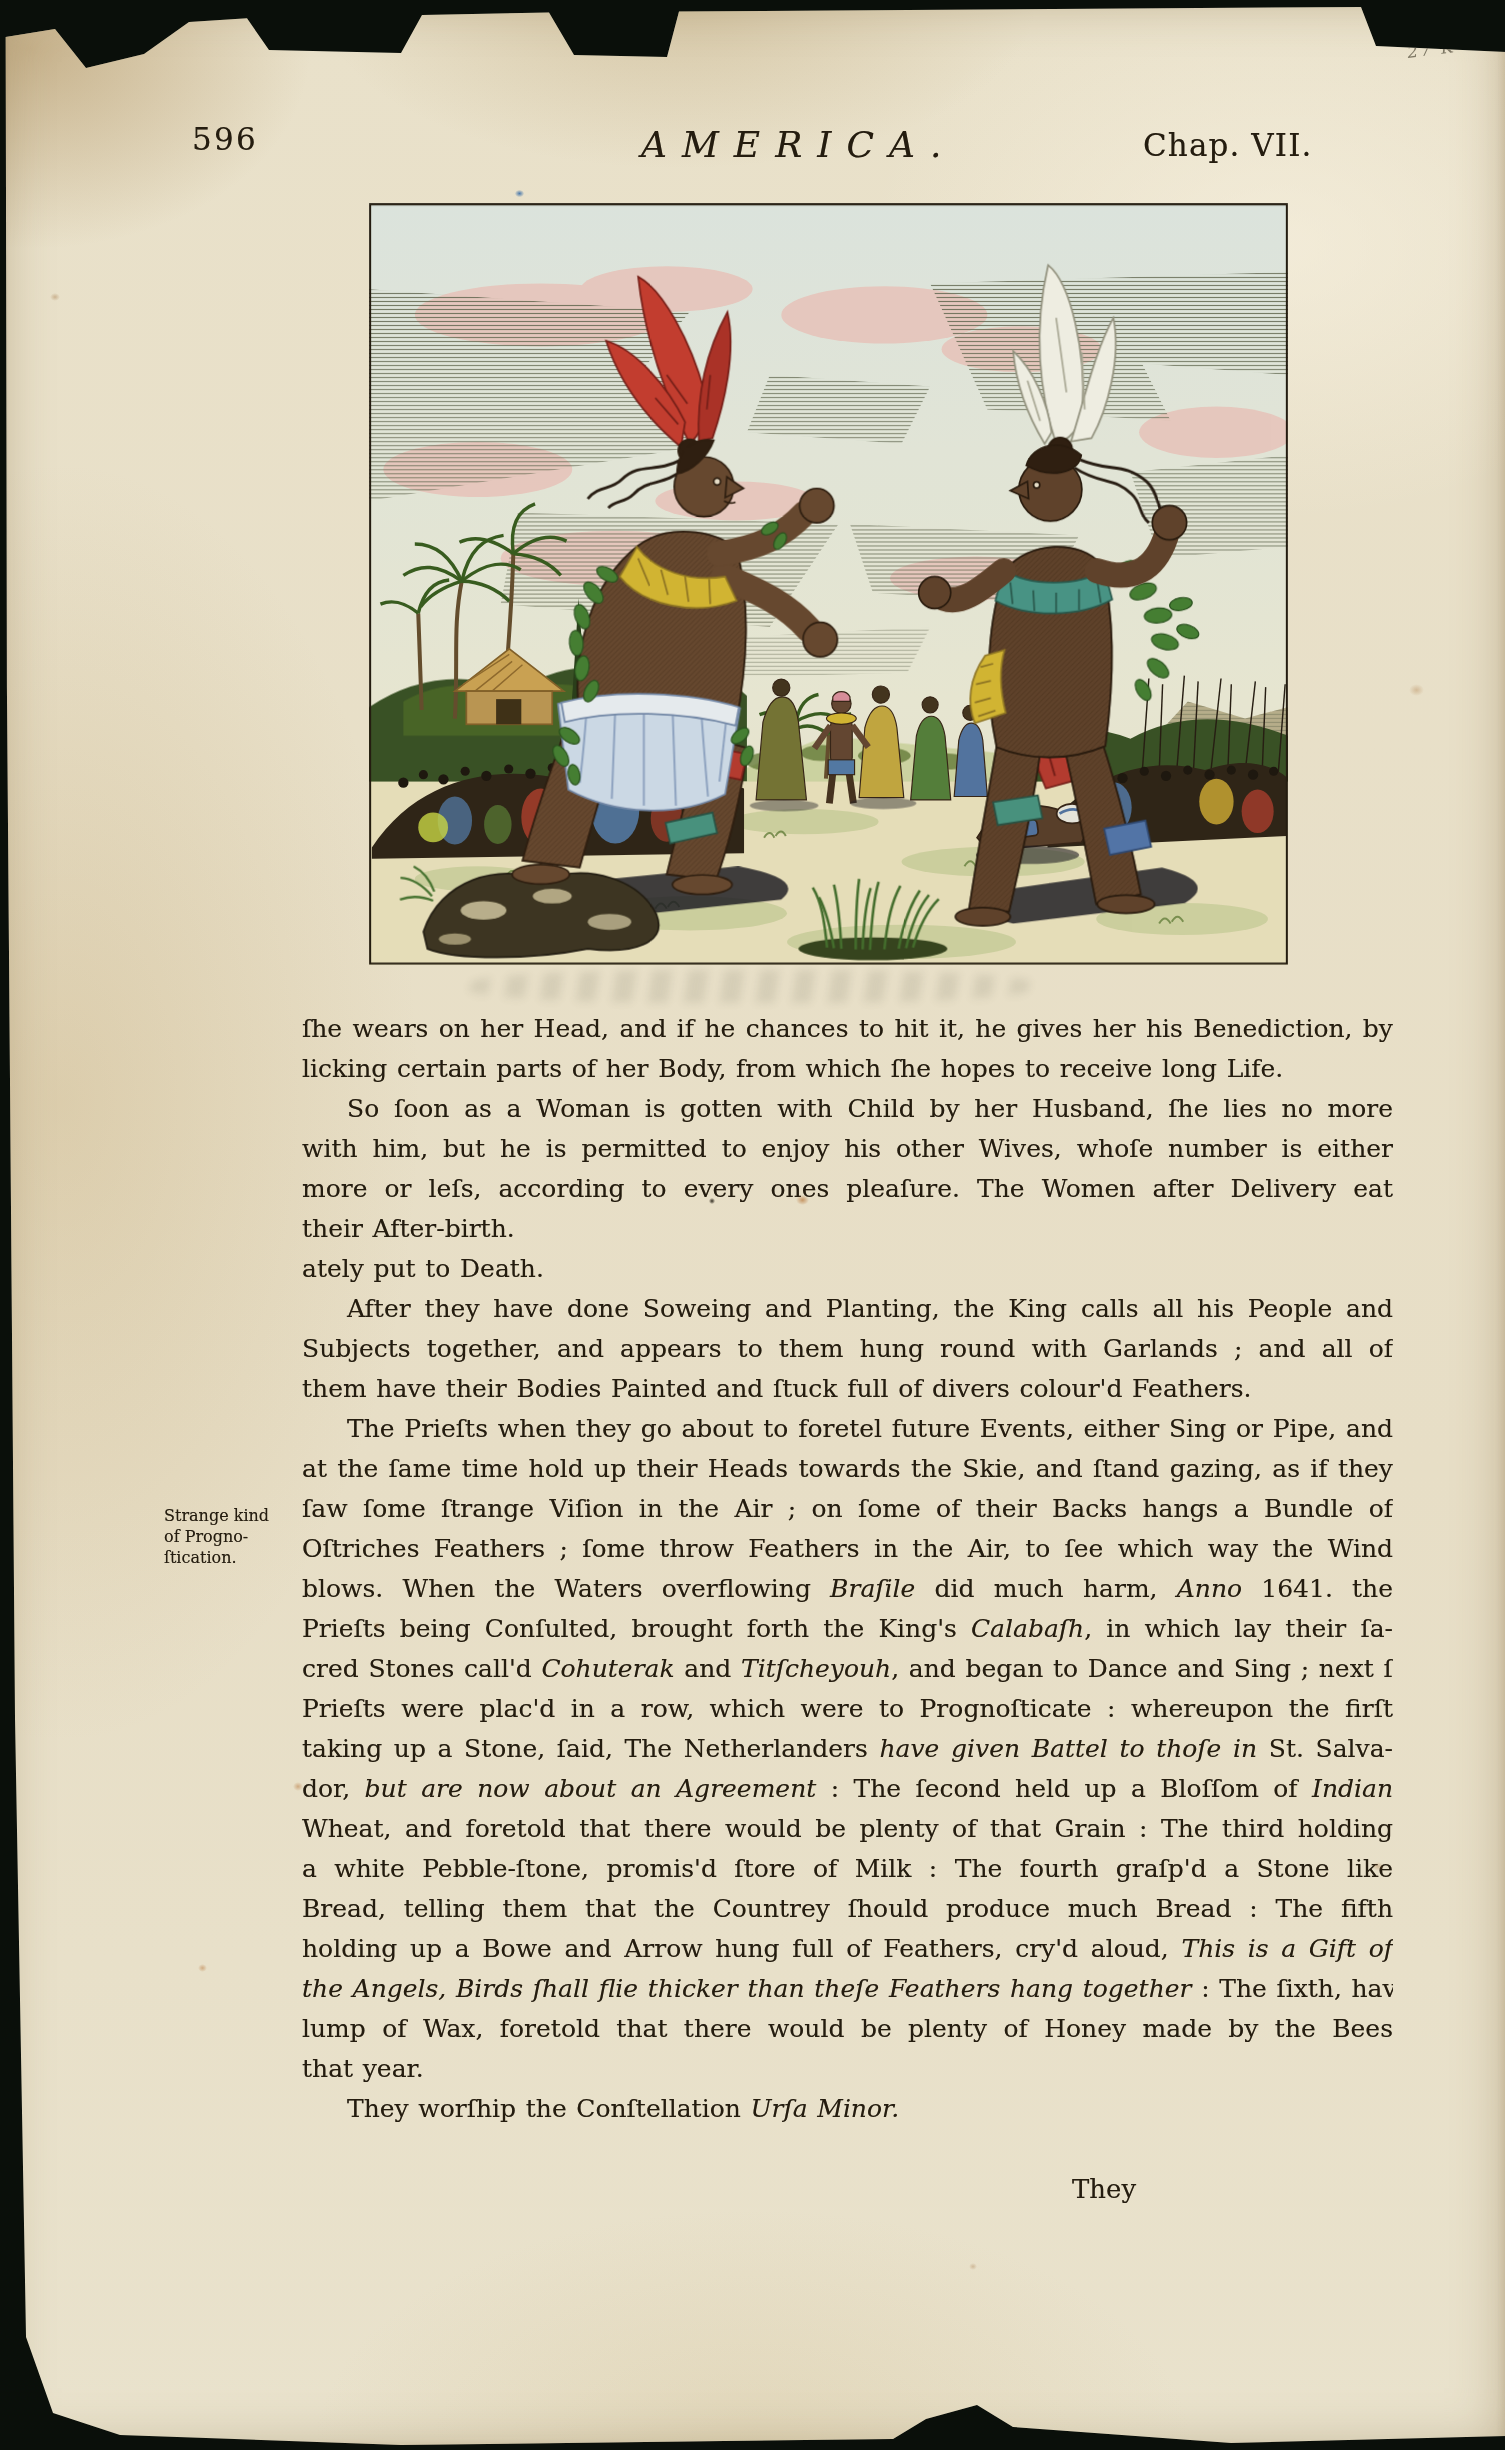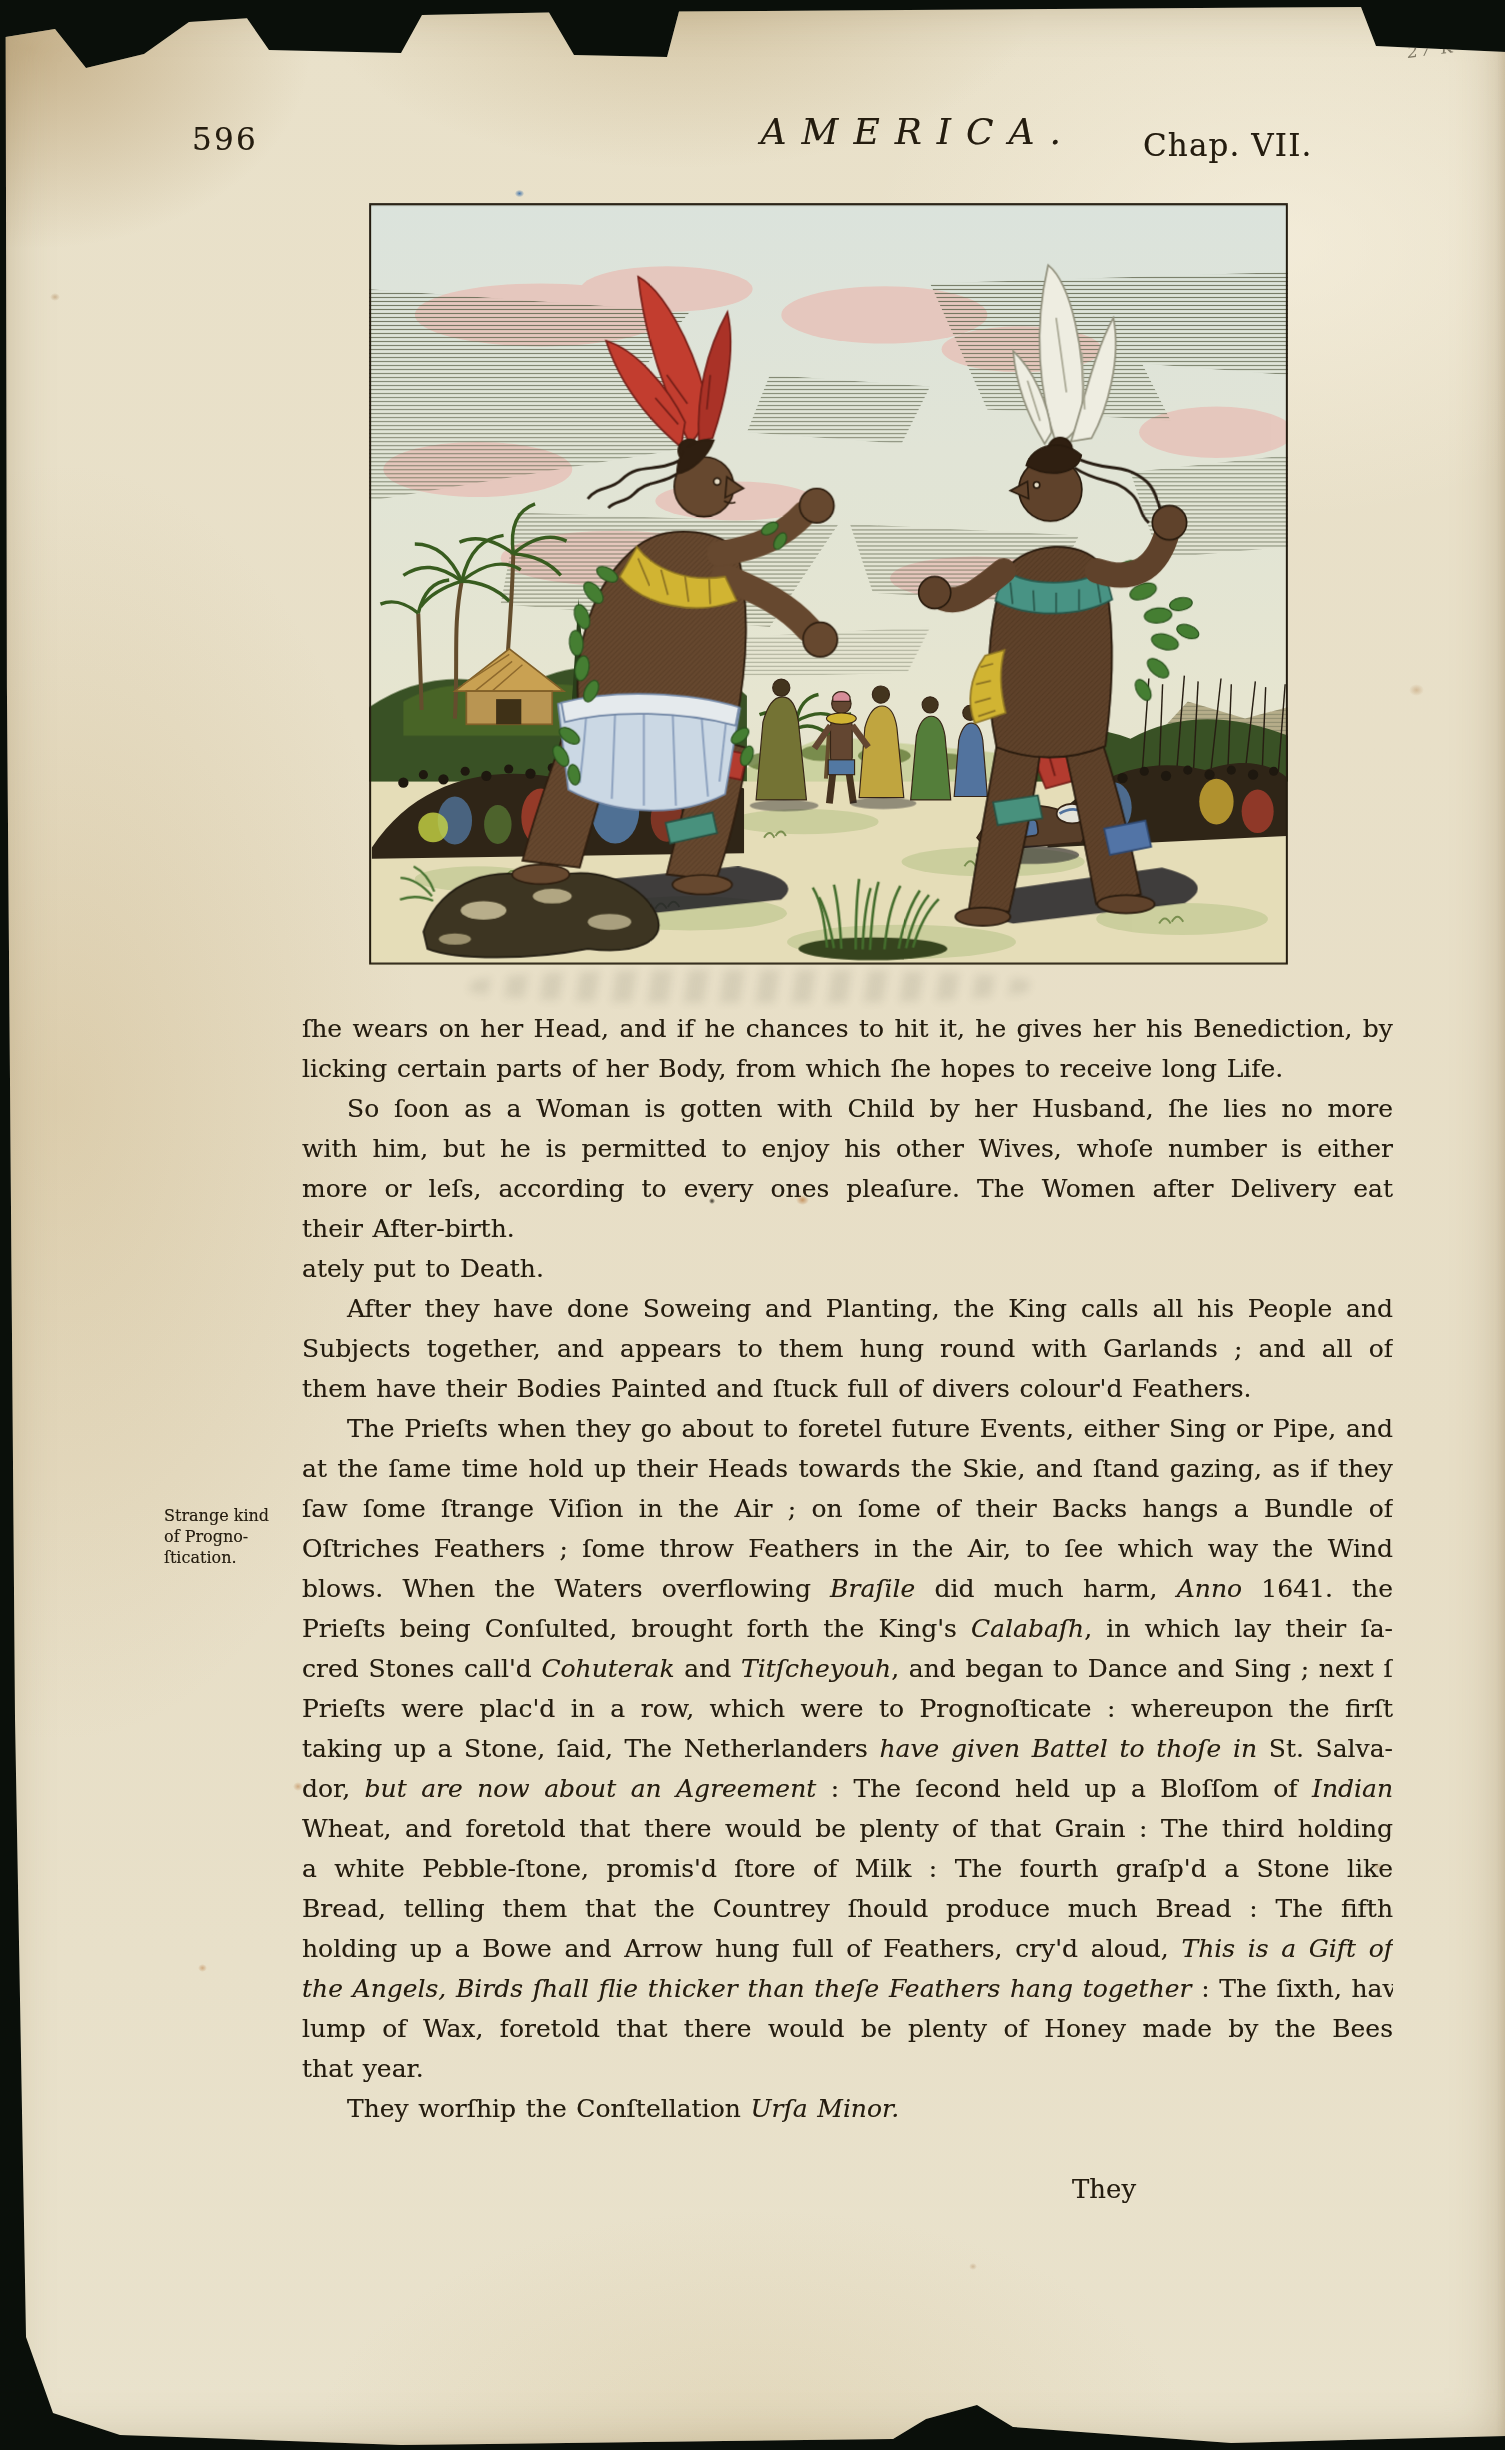--- a/index.html
+++ b/index.html
@@ -19,21 +19,21 @@
       linear-gradient(#e9e1ca,#e7dec6 60%,#e9e2cc);
     clip-path:polygon(5.7px 37px,55px 29px,86px 68px,144px 54px,189px 22px,247px 18.3px,269px 50px,401px 53px,422px 15px,549px 12.6px,574px 55px,667px 57px,679px 11.5px,1361px 6.9px,1376px 46px,1506px 52px,1506px 2436px,1231px 2443px,1013px 2427px,977px 2405px,926px 2419px,893px 2439px,401px 2445px,120px 2435px,53px 2413px,26px 2337px,15px 1718px,6.9px 687px);
   }
   .paper::after{
     content:"";position:absolute;inset:0;
     box-shadow:inset 0 0 52px rgba(120,92,44,.38), inset 0 0 10.3px rgba(100,75,35,.25);
     pointer-events:none;
   }
   .ink{color:#241c0f;text-shadow:0 0 0.6px rgba(36,28,15,.45);}
   .hdr-num{position:absolute;left:192px;top:121px;font-size:31px;letter-spacing:2.3px;}
-  .hdr-title{position:absolute;left:641px;top:111px;width:435px;text-align:right;
+  .hdr-title{position:absolute;left:641px;top:124px;width:435px;text-align:left;
     font-size:36px;font-style:italic;letter-spacing:15px;}
   .hdr-chap{position:absolute;left:1143px;top:127px;font-size:31px;letter-spacing:1.1px;}
   .pencil{position:absolute;left:1407px;top:39px;font-size:17px;font-style:italic;
     color:rgba(108,102,84,.85);transform:rotate(-7deg);letter-spacing:2.3px;}
   .plate{position:absolute;left:369px;top:203px;width:919px;height:762px;}
   .plate svg{width:100%;height:100%;display:block;}
   .ghost{position:absolute;left:470px;top:970px;width:561px;height:33px;opacity:.14;
     background:repeating-linear-gradient(90deg, rgba(80,80,60,.8) 0 19.5px, transparent 19.5px 36px);
     filter:blur(4px);border-radius:40%;transform:skewX(-8deg);}
   .textblock{position:absolute;left:302px;top:1009px;width:1091px;font-size:25px;word-spacing:1.7px;}

